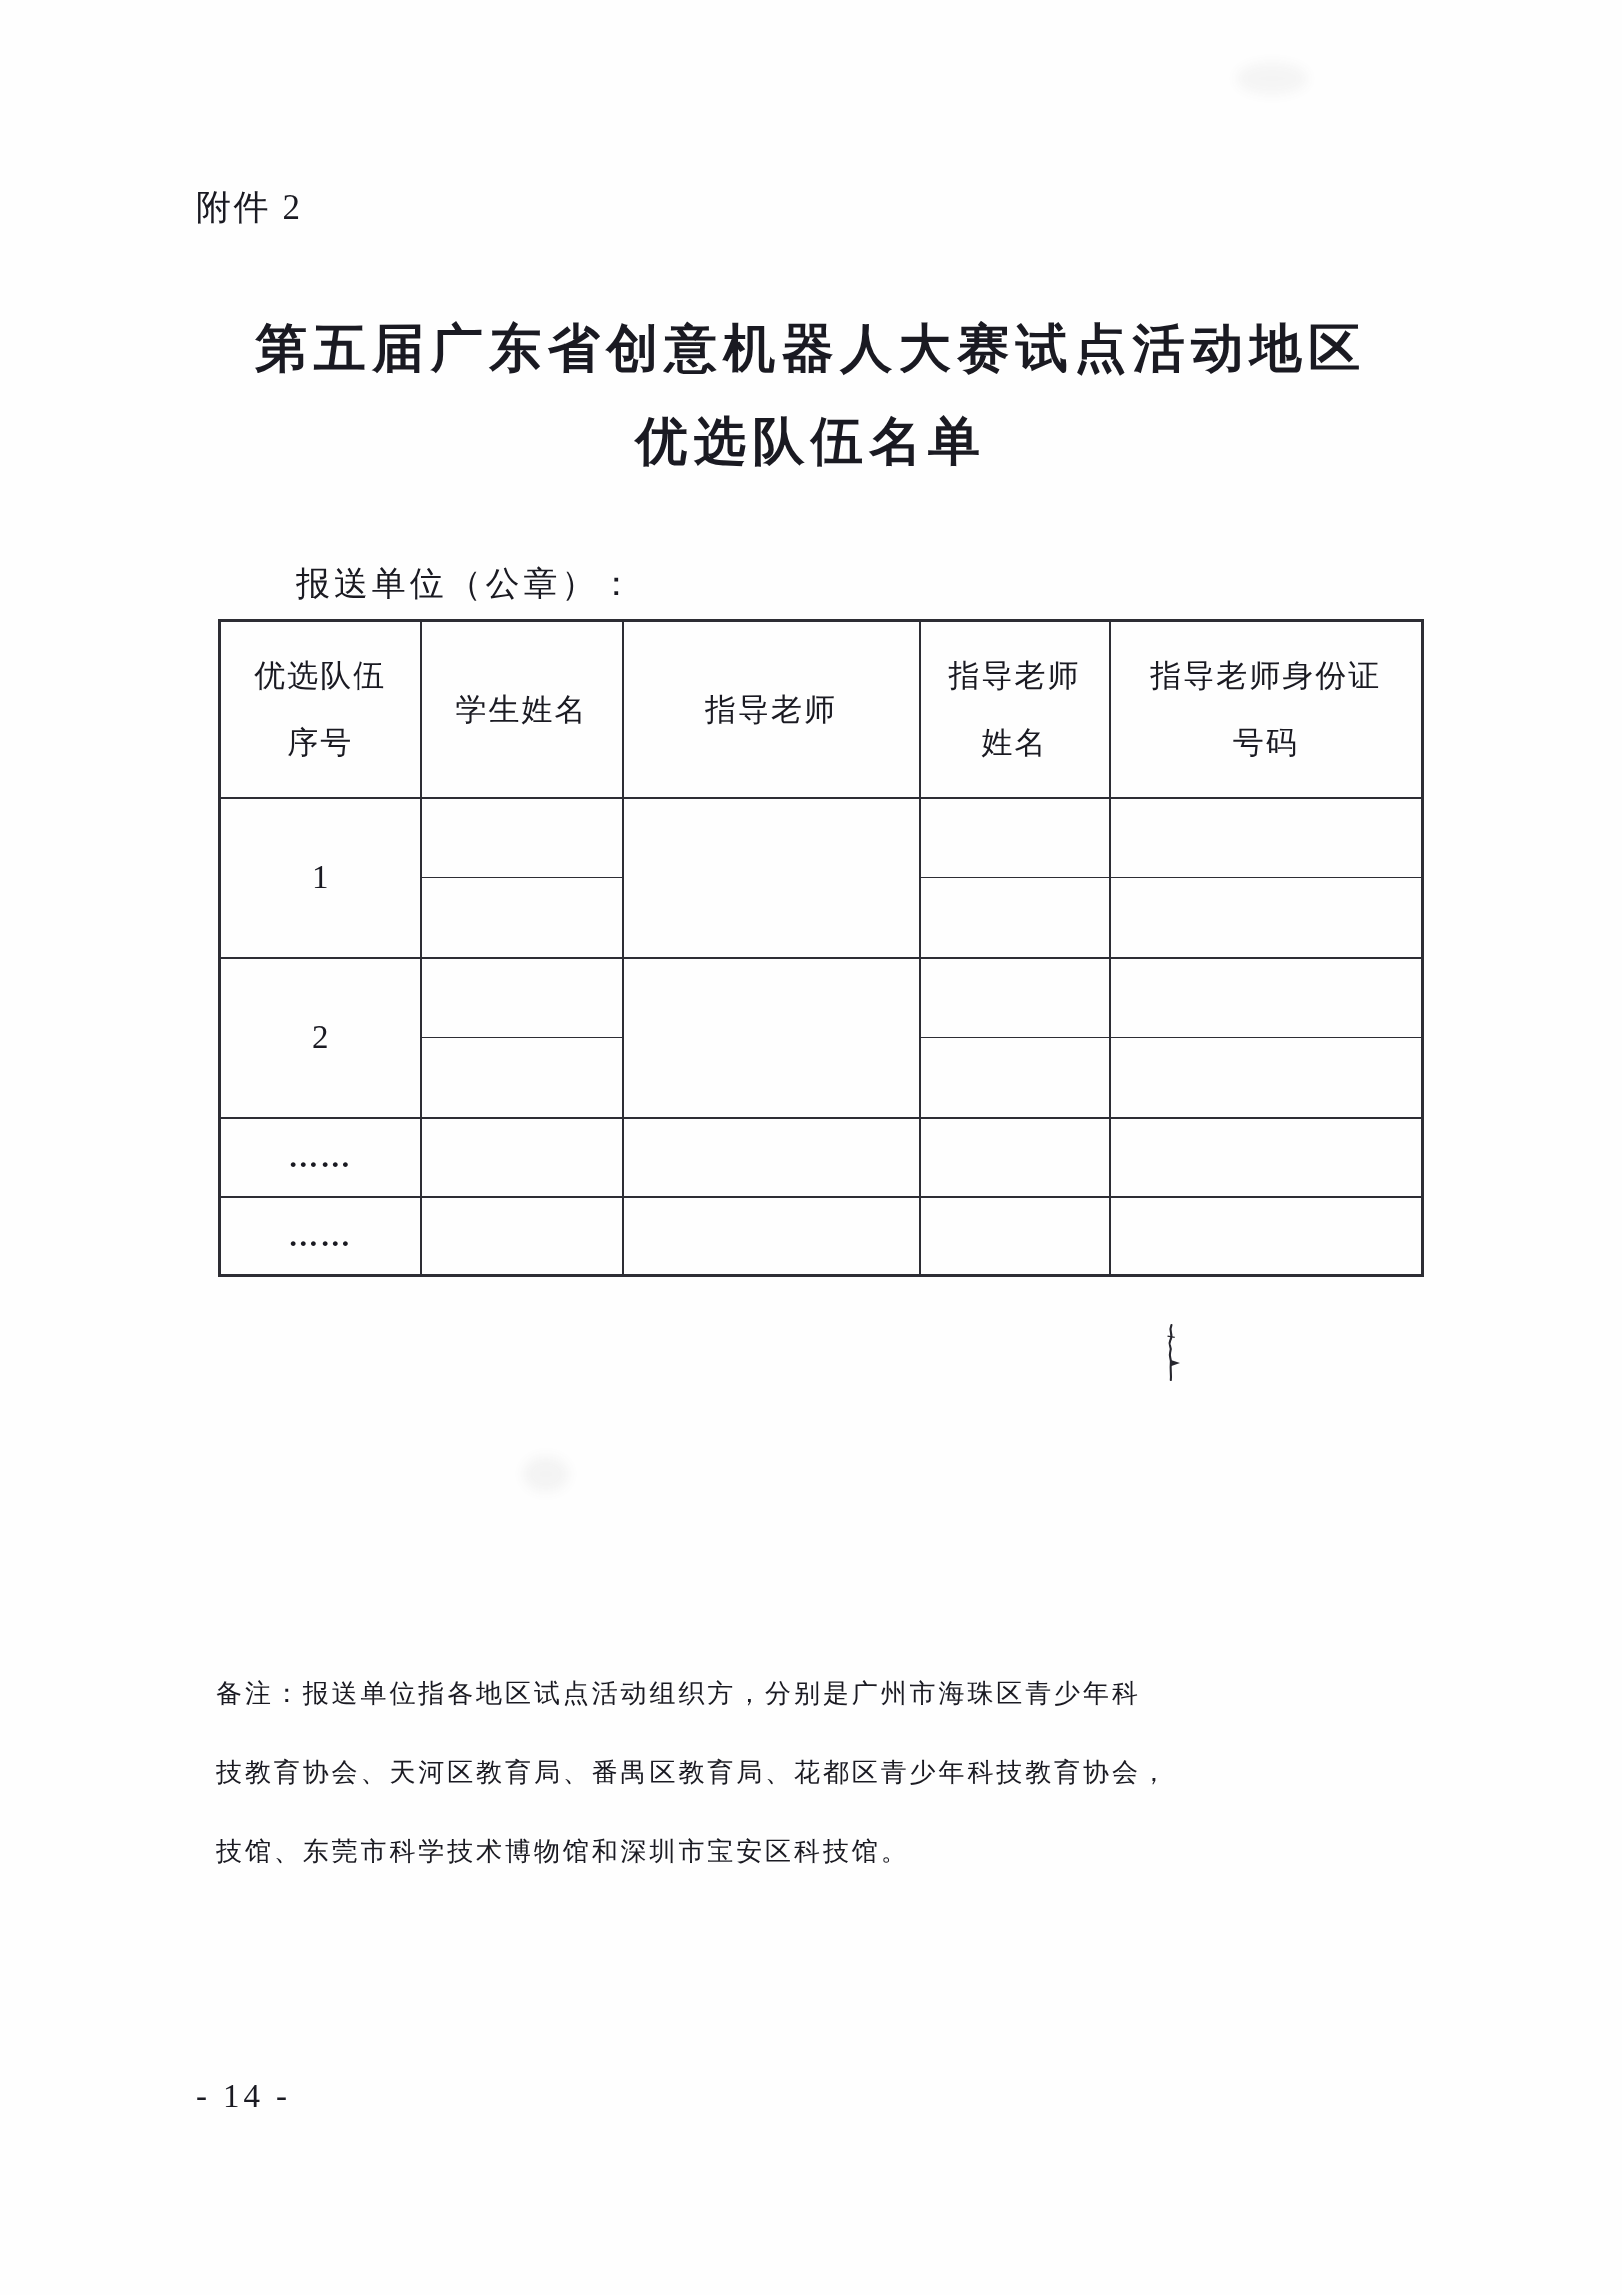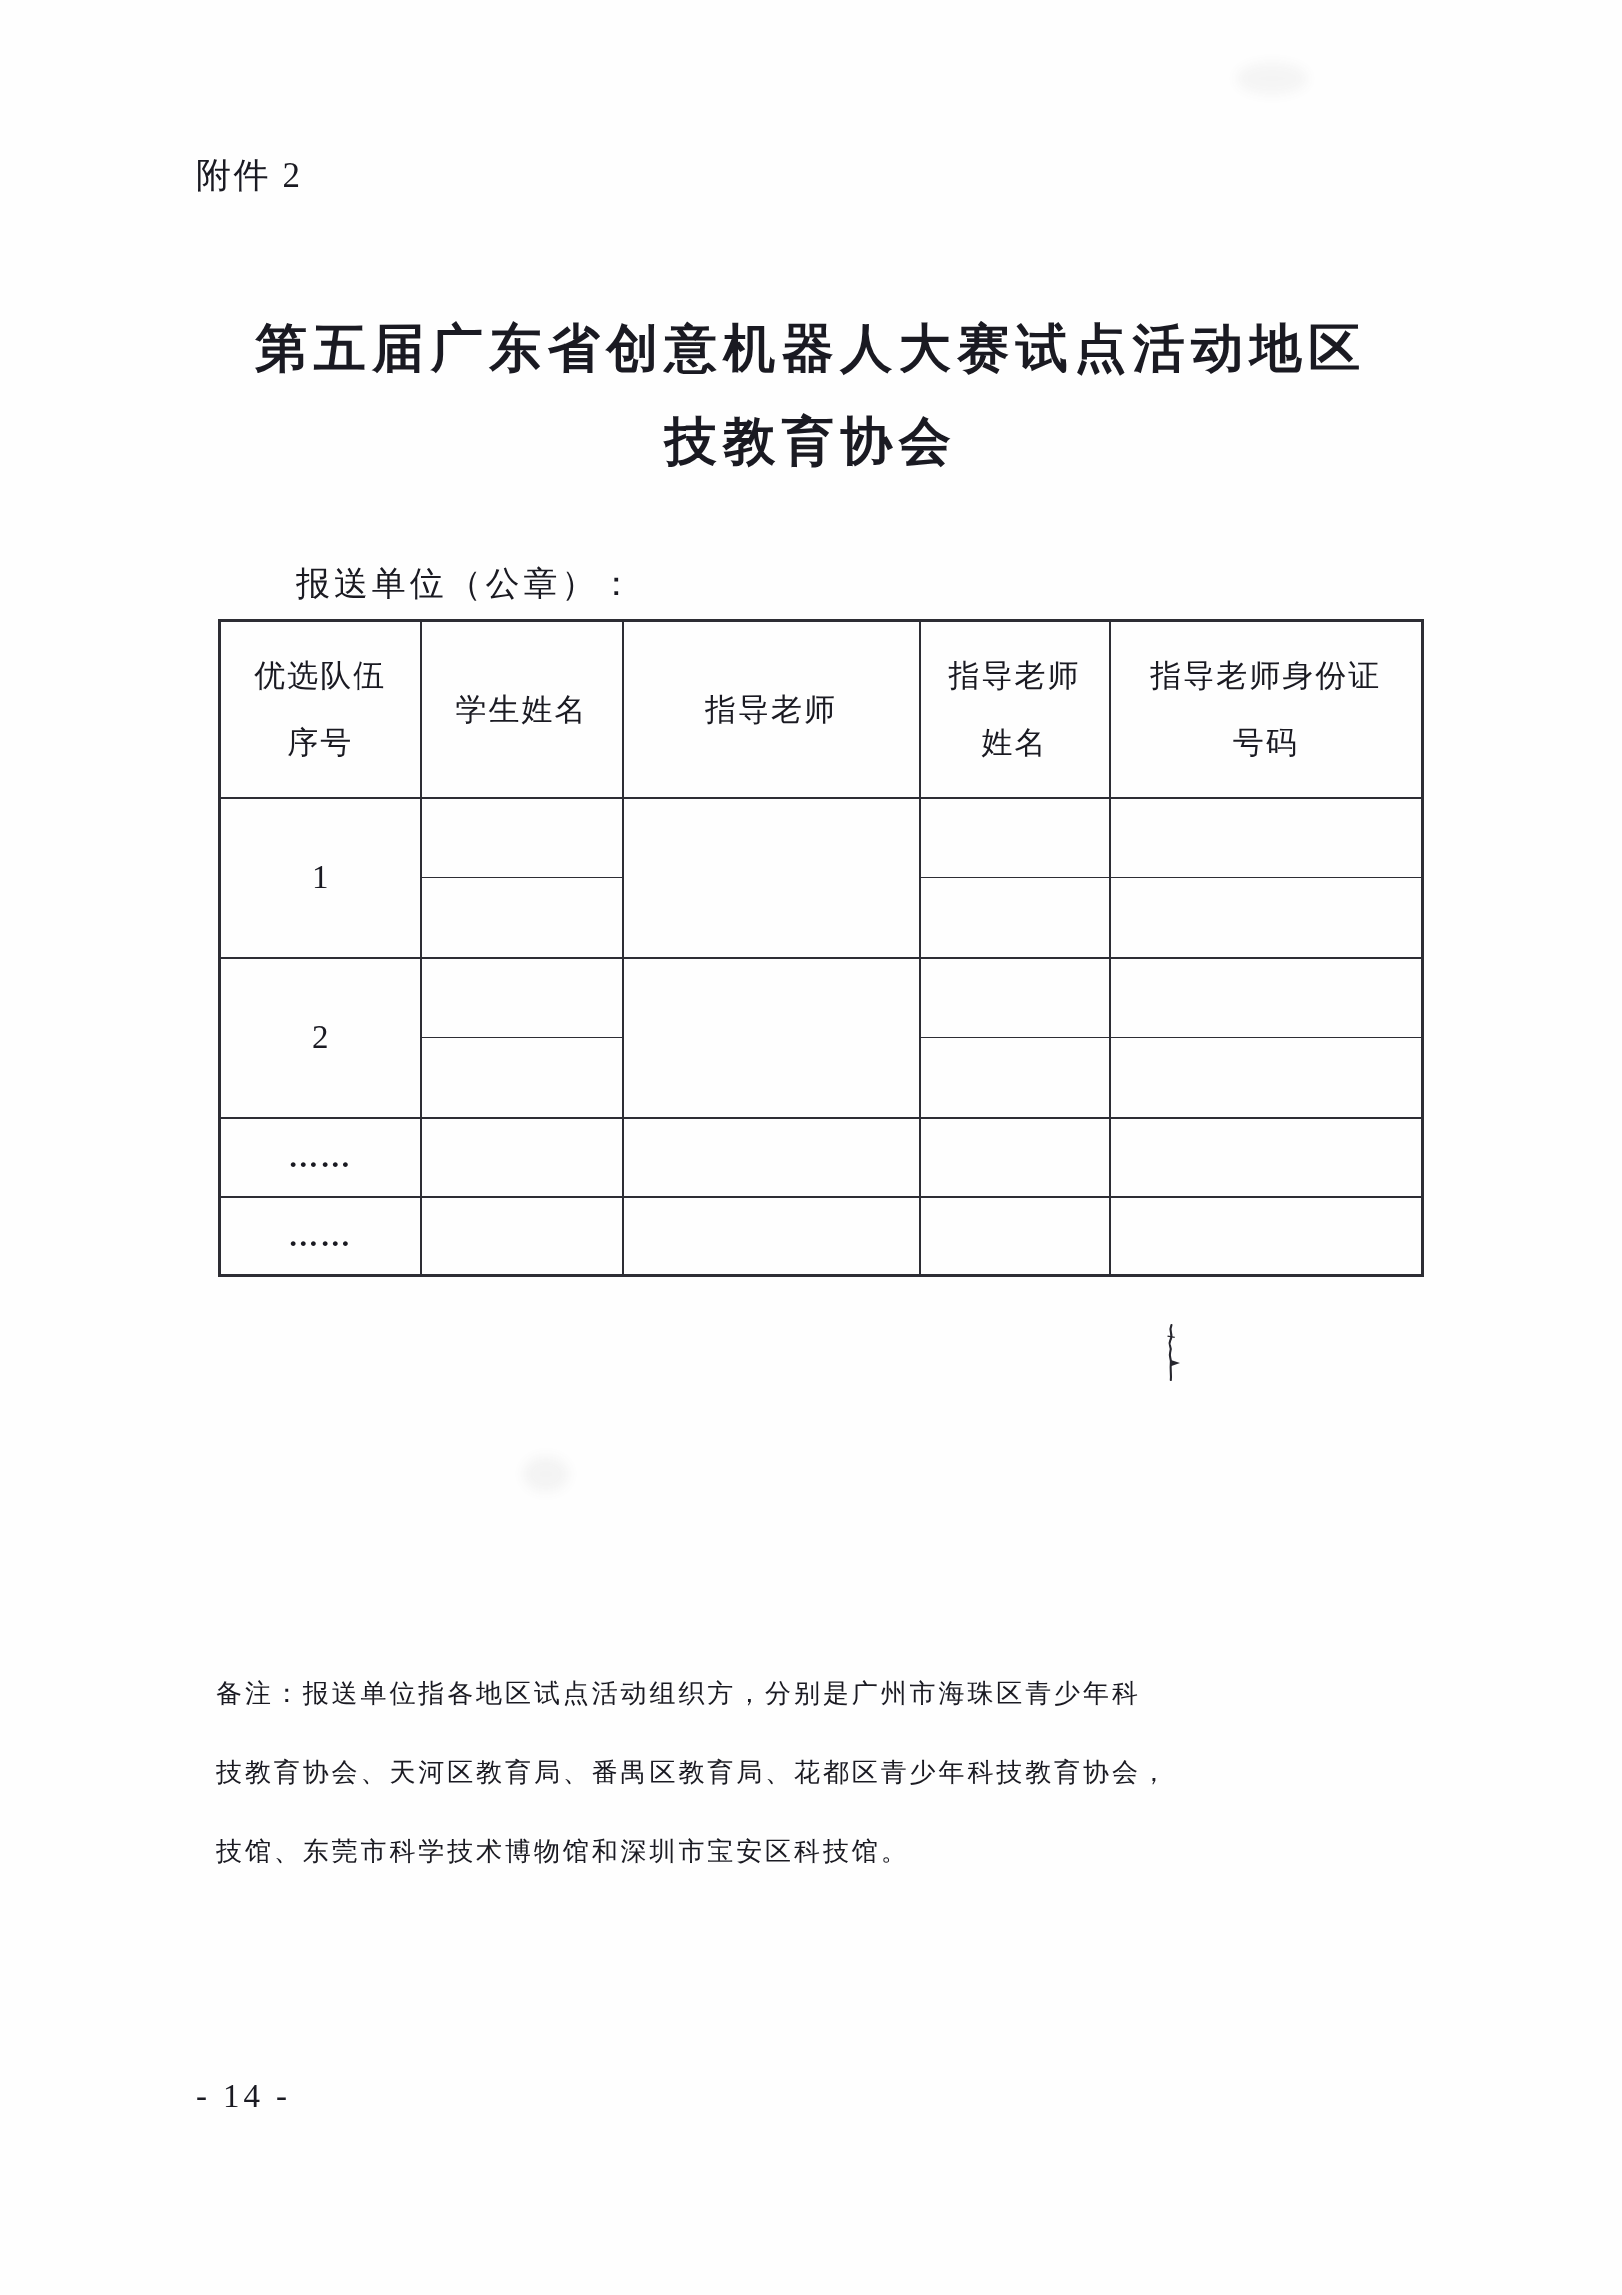--- a/index.html
+++ b/index.html
@@ -14,21 +14,21 @@
     width:1622px;
     height:2295px;
     margin:0 auto;
     background:var(--paper);
     color:var(--ink);
     font-family:"Liberation Serif","DejaVu Serif",serif;
     overflow:hidden;
   }
   .attachment{
     position:absolute;
-    left:196px; top:152px;
+    left:196px; top:184px;
     font-size:35px;
     letter-spacing:2.6px;
   }
   .title{
     position:absolute;
     left:0; top:302px;
     width:100%;
     text-align:center;
     font-weight:700;
     font-size:52px;
@@ -111,21 +111,21 @@
 </style>
 </head>
 <body>
 
 <div class="page">
 
   <div class="attachment">附件 2</div>
 
   <h1 class="title">
     <span class="title-line">第五届广东省创意机器人大赛试点活动地区</span>
-    <span class="title-line">技教育协会</span>
+    <span class="title-line">优选队伍名单</span>
   </h1>
 
   <div class="report-label">报送单位（公章）：</div>
 
   <table class="doc-table">
     <colgroup>
       <col style="width:201px">
       <col style="width:202px">
       <col style="width:297px">
       <col style="width:190px">

